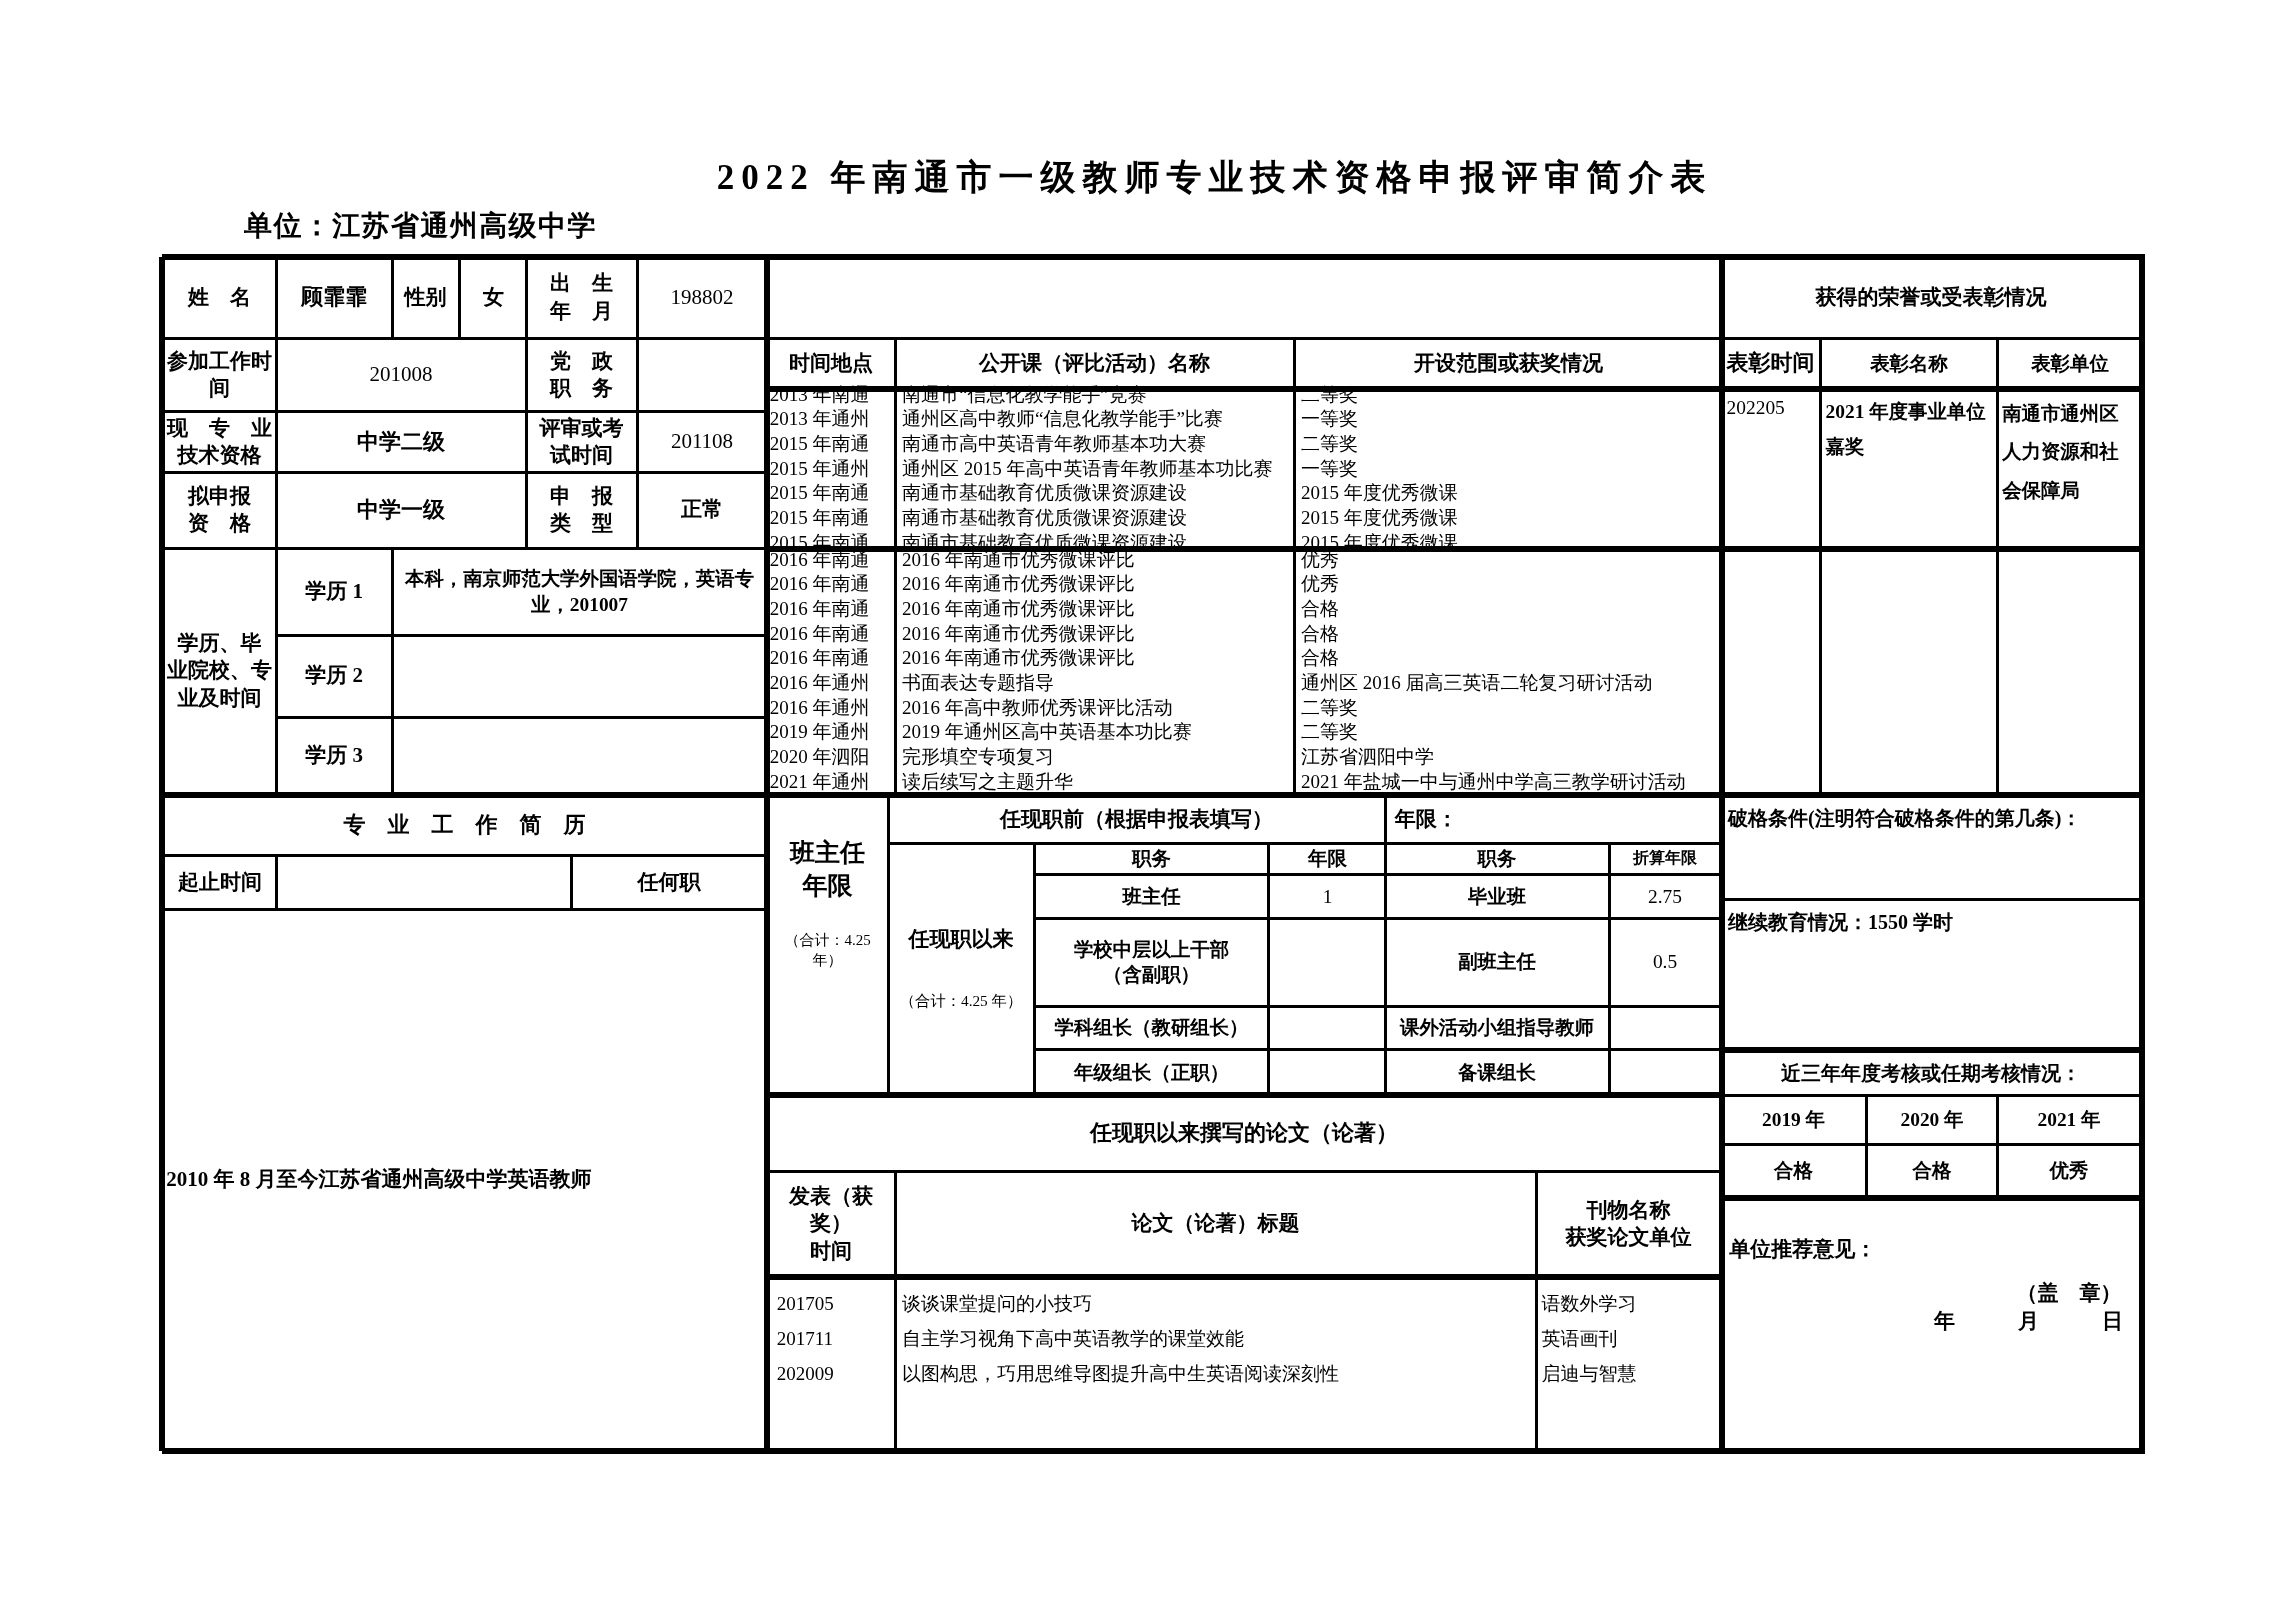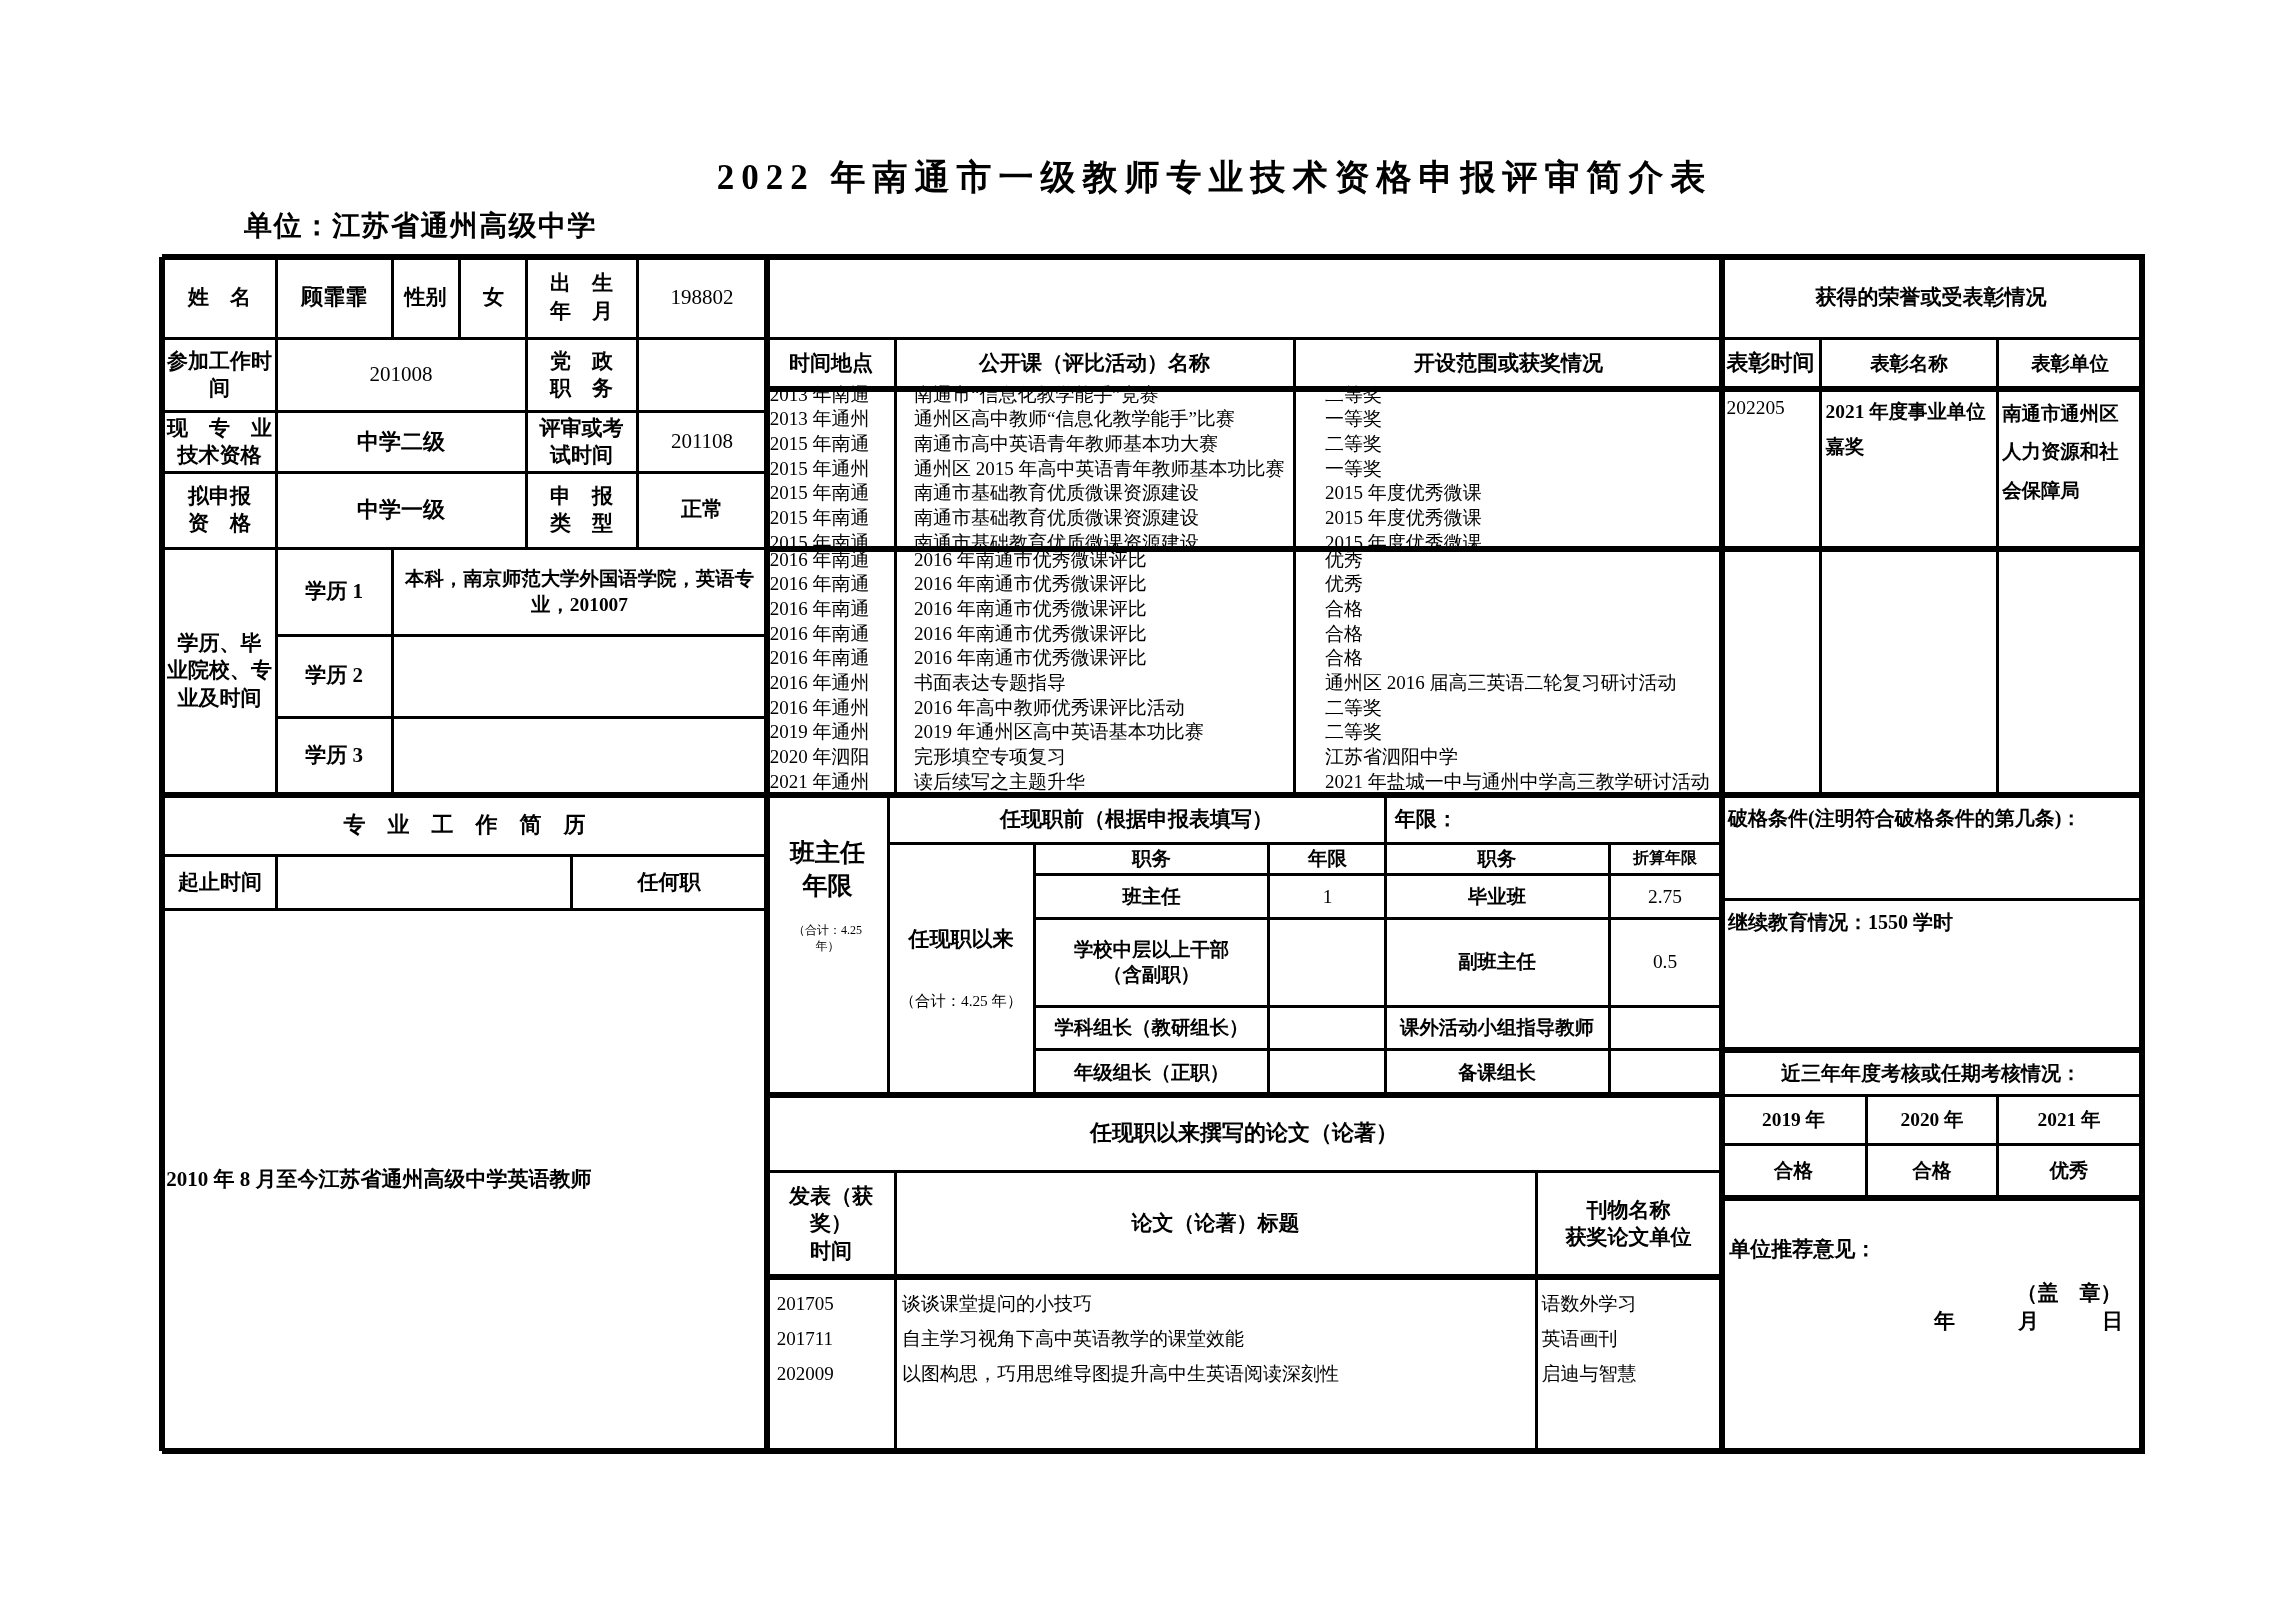--- a/index.html
+++ b/index.html
@@ -6,21 +6,21 @@
   #page{position:relative;width:2295px;height:1624px;background:#ffffff;
         font-family:"Liberation Serif","DejaVu Serif",serif;color:#000;overflow:hidden;}
   .ln{position:absolute;background:#000;}
   .c{position:absolute;display:flex;align-items:center;justify-content:center;
      text-align:center;white-space:pre-wrap;line-height:1.3;font-size:21px;color:#000;}
   .b{font-weight:700;}
   .tl{align-items:flex-start;justify-content:flex-start;text-align:left;}
   .vl{justify-content:flex-start;text-align:left;}
   .ser{font-family:"Liberation Serif","DejaVu Serif",serif;}
   .col{display:flex;flex-direction:column;}
-  .orow{display:flex;flex:1;align-items:flex-end;gap:12px;}
+  .orow{display:flex;flex:1;align-items:flex-end;}
   .oc1{width:128px;padding-left:2.8px;box-sizing:border-box;text-align:left;font-size:19px;}
   .oc2{width:399px;padding-left:7px;box-sizing:border-box;text-align:left;font-size:19px;}
   .oc3{flex:1;padding-left:7px;box-sizing:border-box;text-align:left;font-size:19px;}
   .prow{display:flex;height:35px;align-items:center;}
   .pc1{width:128px;padding-left:9.7px;box-sizing:border-box;text-align:left;font-size:19px;}
   .pc2{width:641px;padding-left:7px;box-sizing:border-box;text-align:left;font-size:19px;}
   .pc3{flex:1;padding-left:5.6px;box-sizing:border-box;text-align:left;font-size:19px;}
   .title{position:absolute;left:208px;top:154px;width:2013px;text-align:center;
          font-size:35px;font-weight:700;letter-spacing:7px;}
   .unit{position:absolute;left:244px;top:207px;font-size:28px;font-weight:700;letter-spacing:1.4px;}
@@ -153,21 +153,21 @@
     <div class="orow"><span class="oc1">2016 年通州</span><span class="oc2">书面表达专题指导</span><span class="oc3">通州区 2016 届高三英语二轮复习研讨活动</span></div>
     <div class="orow"><span class="oc1">2016 年通州</span><span class="oc2">2016 年高中教师优秀课评比活动</span><span class="oc3">二等奖</span></div>
     <div class="orow"><span class="oc1">2019 年通州</span><span class="oc2">2019 年通州区高中英语基本功比赛</span><span class="oc3">二等奖</span></div>
     <div class="orow"><span class="oc1">2020 年泗阳</span><span class="oc2">完形填空专项复习</span><span class="oc3">江苏省泗阳中学</span></div>
     <div class="orow"><span class="oc1">2021 年通州</span><span class="oc2">读后续写之主题升华</span><span class="oc3">2021 年盐城一中与通州中学高三教学研讨活动</span></div>
   </div>
 
   <div class="c col" style="left:767px;top:795px;width:121px;height:300px;justify-content:flex-start;padding-top:42px;box-sizing:border-box">
     <span class="b" style="font-size:25px">班主任
 年限</span>
-    <span style="font-size:12px;margin-top:21px">（合计：4.25
+    <span style="font-size:15px;margin-top:29px">（合计：4.25
 年）</span>
   </div>
   <div class="c b" style="left:888px;top:795px;width:497px;height:49px">任现职前（根据申报表填写）</div>
   <div class="c b vl" style="left:1385px;top:795px;width:336px;height:49px;padding-left:9.7px;box-sizing:border-box">年限：</div>
   <div class="c col" style="left:888px;top:843px;width:146px;height:251px">
     <span class="b" style="font-size:21px">任现职以来</span>
     <span style="font-size:15.3px;margin-top:38px">（合计：4.25 年）</span>
   </div>
   <div class="c b" style="left:1034px;top:843px;width:235px;height:31px;font-size:19.4px">职务</div>
   <div class="c b" style="left:1269px;top:843px;width:117px;height:31px;font-size:19.4px">年限</div>

